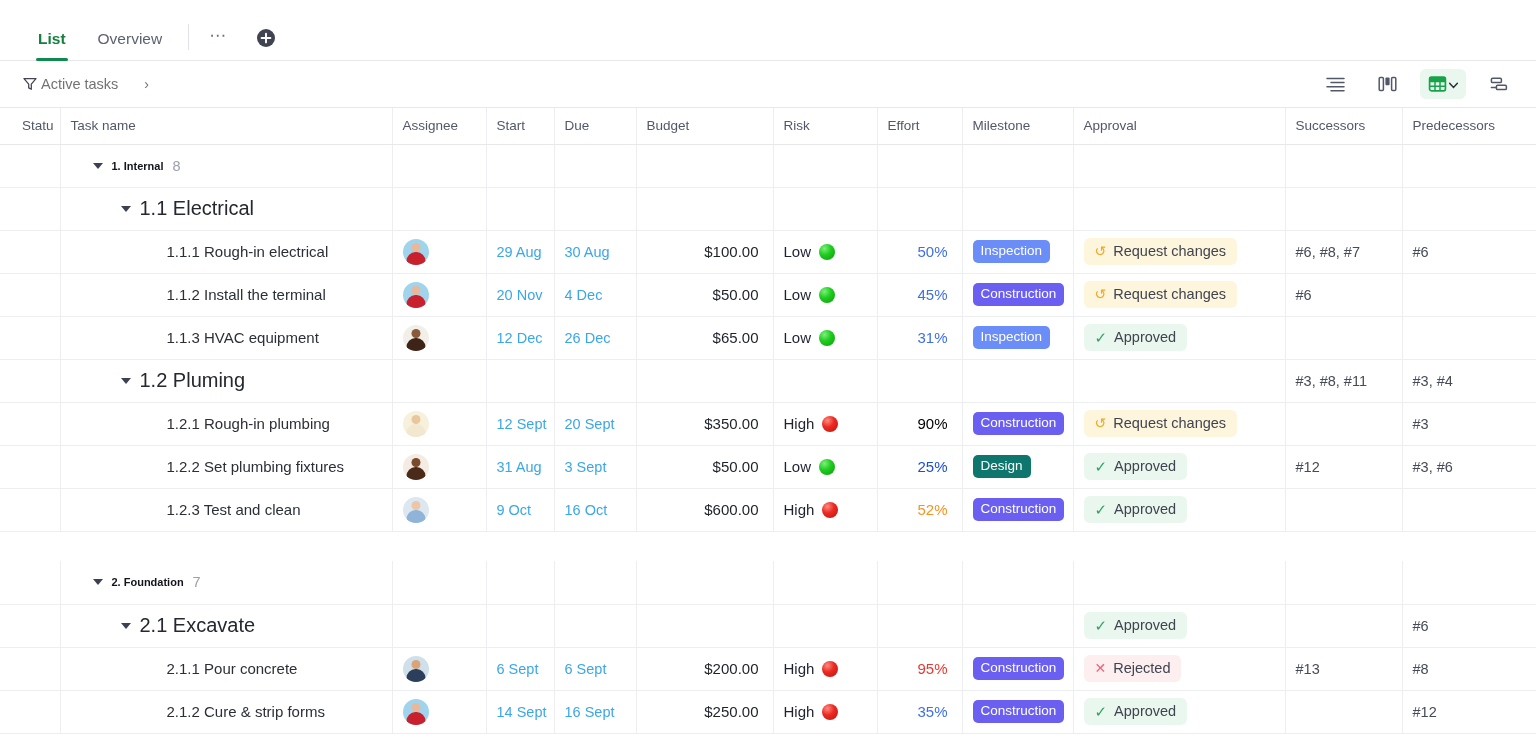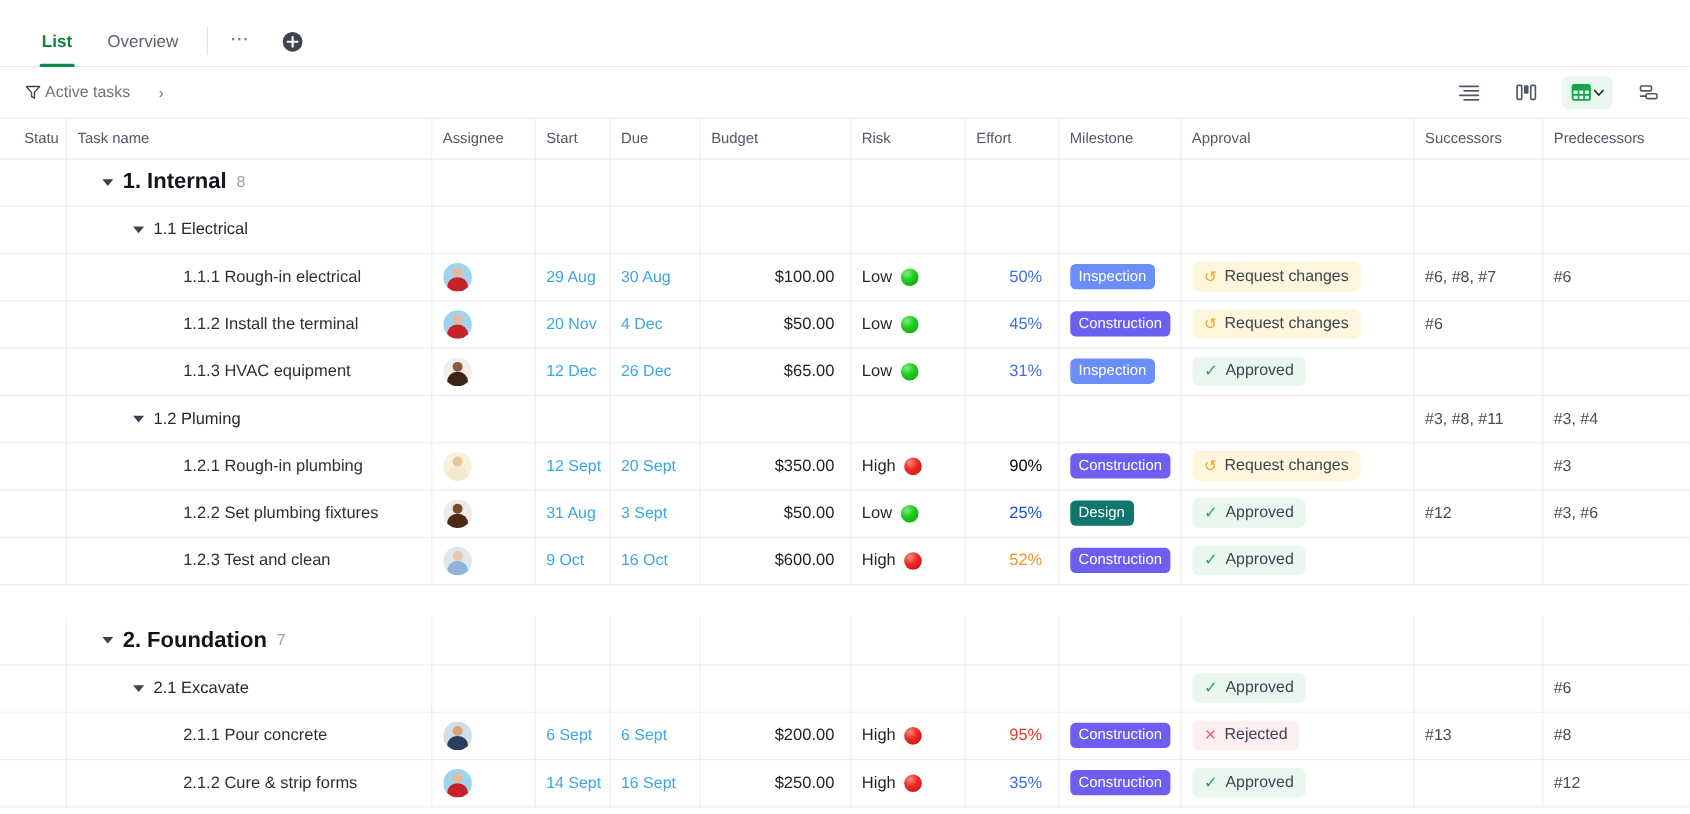--- a/index.html
+++ b/index.html
@@ -117,23 +117,23 @@
   .caret {
     width: 0; height: 0; cursor: pointer; flex: 0 0 auto;
     border-left: 5px solid transparent;
     border-right: 5px solid transparent;
     border-top: 6px solid #3b4150;
     margin-right: 9px;
   }
   .lvl1 { padding-left: 22px; }
   .lvl2 { padding-left: 50px; }
   .lvl3 { padding-left: 96px; }
-  .g-title { font-size: 20px; font-weight: bold; color: #11141b; }
+  .g-title { font-size: 11px; font-weight: bold; color: #11141b; }
   .g-count { font-size: 14.5px; color: #9aa0ac; margin-left: 9px; }
-  .s-title { font-size: 15px; color: #24282f; }
+  .s-title { font-size: 20px; color: #24282f; }
   .t-title { font-size: 15px; color: #2b2f38; }
 
   
   .avatar {
     width: 26px; height: 26px; border-radius: 50%;
     overflow: hidden; position: relative; display: block;
   }
   .avatar .bg { position: absolute; inset: 0; }
   .avatar .head {
     position: absolute; width: 9px; height: 9px; border-radius: 50%;

